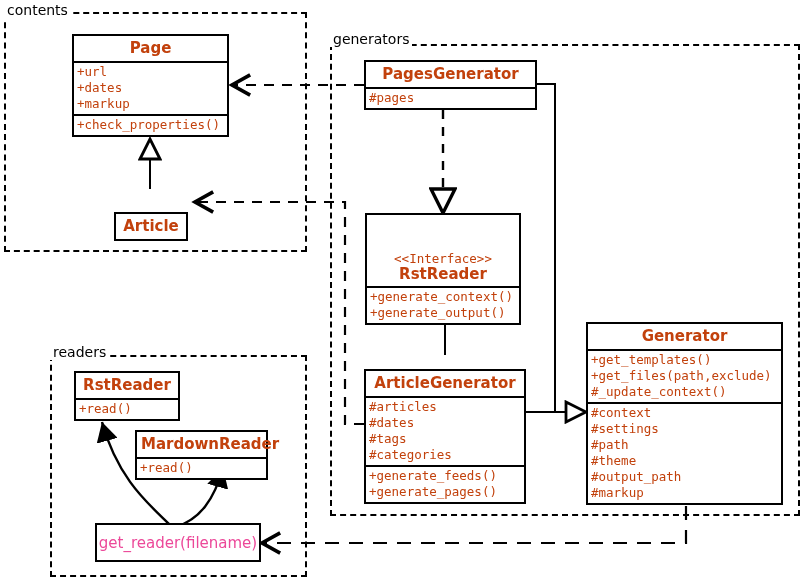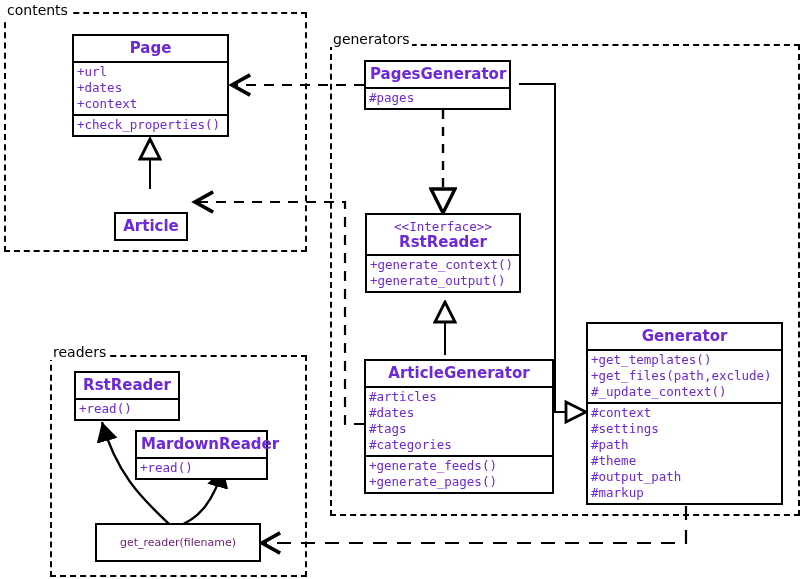--- a/index.html
+++ b/index.html
@@ -36,54 +36,55 @@
     line-height: 16px;
   }
   
   .uml {
     position: absolute;
     box-sizing: border-box;
     border: 2px solid #000;
     background: #ffffff;
     font-family: "DejaVu Sans Mono", monospace;
     font-size: 12.5px;
-    color: #6d28d9;
+    color: #c2410c;
   }
   .uml .name {
     font-family: "DejaVu Sans", sans-serif;
     font-weight: bold;
     font-size: 15px;
     text-align: center;
     padding: 4px 4px 4px 4px;
     line-height: 17px;
     white-space: nowrap;
   }
   .uml .stereotype {
     font-family: "DejaVu Sans Mono", monospace;
     font-weight: normal;
     font-size: 12.5px;
     text-align: center;
     line-height: 15px;
+    margin-top: 32px;
   }
   .uml .sect {
     border-top: 2px solid #000;
     padding: 1px 3px 2px 3px;
   }
   .uml .sect div {
     line-height: 16px;
     white-space: nowrap;
   }
   .plain-box {
     position: absolute;
     box-sizing: border-box;
     border: 2px solid #000;
     background: #ffffff;
     font-family: "DejaVu Sans", sans-serif;
-    font-size: 11px;
-    color: #701a75;
+    font-size: 15px;
+    color: #ec4899;
     display: flex;
     align-items: center;
     justify-content: center;
     white-space: nowrap;
   }
   
   #wires {
     position: absolute;
     left: 0;
     top: 0;
@@ -156,50 +157,50 @@
     <g>
       <path d="M176 527 C 200 519, 214 500, 223 468" fill="none" stroke="#000" stroke-width="2.4" marker-end="url(#solidArrow)"></path>
     </g>
   </svg>
 
   <div class="uml" style="left:72px; top:34px; width:157px;">
     <div class="name">Page</div>
     <div class="sect">
       <div>+url</div>
       <div>+dates</div>
-      <div>+context</div>
+      <div>+markup</div>
     </div>
     <div class="sect">
       <div>+check_properties()</div>
     </div>
   </div>
 
   <div class="uml" style="left:114px; top:189px; width:74px;margin-top:23px;">
     <div class="name">Article</div>
   </div>
 
-  <div class="uml" style="left:364px; top:60px; width:147px;">
+  <div class="uml" style="left:364px; top:60px; width:173px;">
     <div class="name">PagesGenerator</div>
     <div class="sect">
       <div>#pages</div>
     </div>
   </div>
 
   <div class="uml" style="left:365px; top:213px; width:156px;">
     <div class="name" style="padding-bottom:3px;">
       <div class="stereotype">&lt;&lt;Interface&gt;&gt;</div>
       <div>RstReader</div>
     </div>
     <div class="sect">
       <div>+generate_context()</div>
       <div>+generate_output()</div>
     </div>
   </div>
 
-  <div class="uml" style="left:364px; top:359px; width:190px;">
+  <div class="uml" style="left:364px; top:369px; width:162px;">
     <div class="name">ArticleGenerator</div>
     <div class="sect">
       <div>#articles</div>
       <div>#dates</div>
       <div>#tags</div>
       <div>#categories</div>
     </div>
     <div class="sect">
       <div>+generate_feeds()</div>
       <div>+generate_pages()</div>

